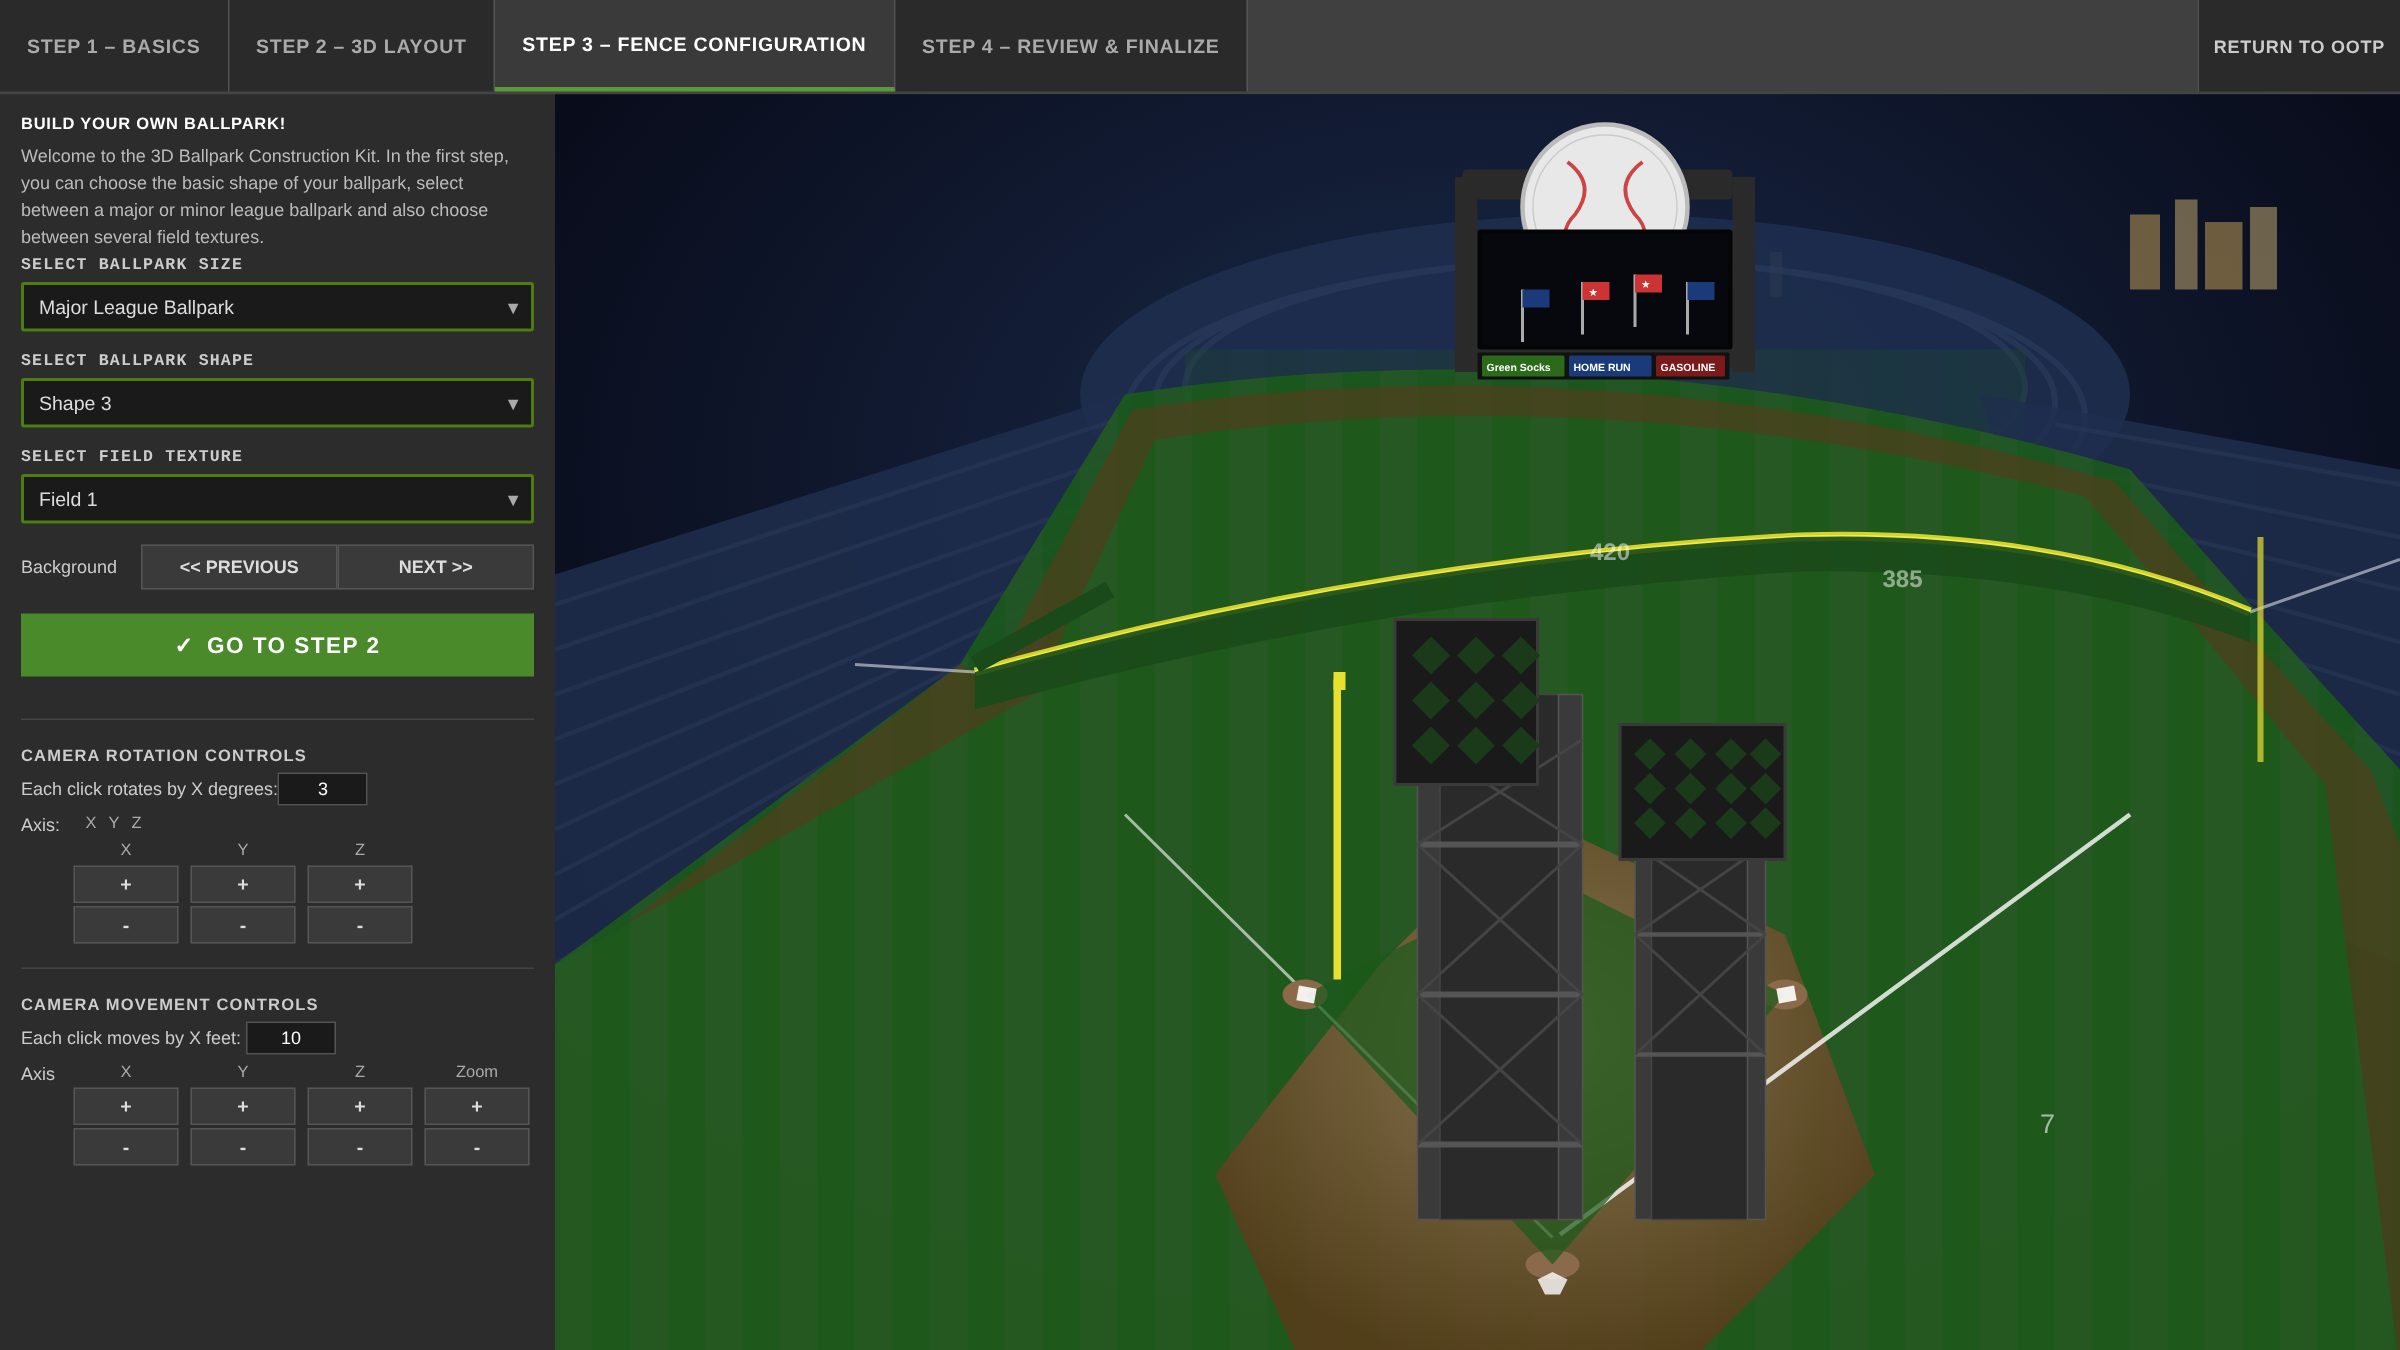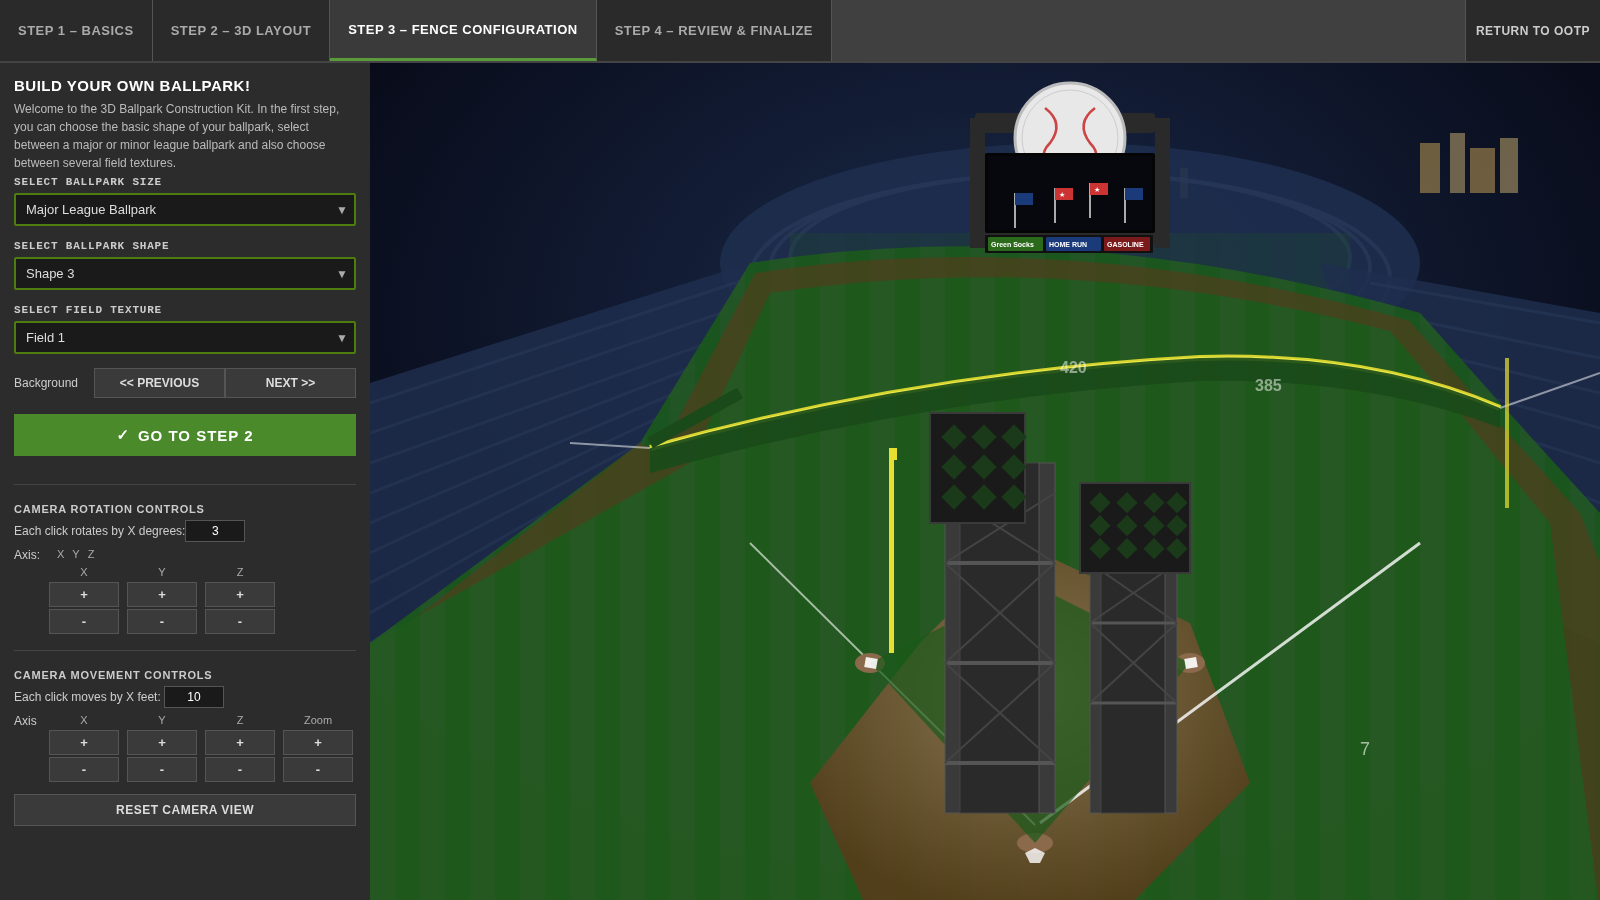--- a/index.html
+++ b/index.html
@@ -64,21 +64,21 @@
       width: 370px;
       min-width: 370px;
       background: #2c2c2c;
       display: flex;
       flex-direction: column;
       overflow-y: auto;
       padding: 14px 14px 10px 14px;
     }
 
     .section-title {
-      font-size: 15px;
+      font-size: 11px;
       font-weight: bold;
       color: #fff;
       margin-bottom: 6px;
       letter-spacing: 0.5px;
     }
 
     .description-text {
       font-size: 12px;
       color: #bbb;
       line-height: 1.5;
@@ -417,21 +417,20 @@
             <button class="axis-btn">-</button>
           </div>
           <div style="display:flex; flex-direction:column; align-items:center; gap:2px; width:70px;">
             <span class="axis-group-label">Zoom</span>
             <button class="axis-btn">+</button>
             <button class="axis-btn">-</button>
           </div>
         </div>
       </div>
 
-      <button class="reset-camera-btn">RESET CAMERA VIEW</button>
     </div>
   </div>
 
   <div id="viewport">
 
     <div class="viewport-bg"></div>
 
     <svg style="position:absolute;inset:0;width:100%;height:100%;" viewBox="0 0 1230 852" xmlns="http://www.w3.org/2000/svg">
 
       <defs>

